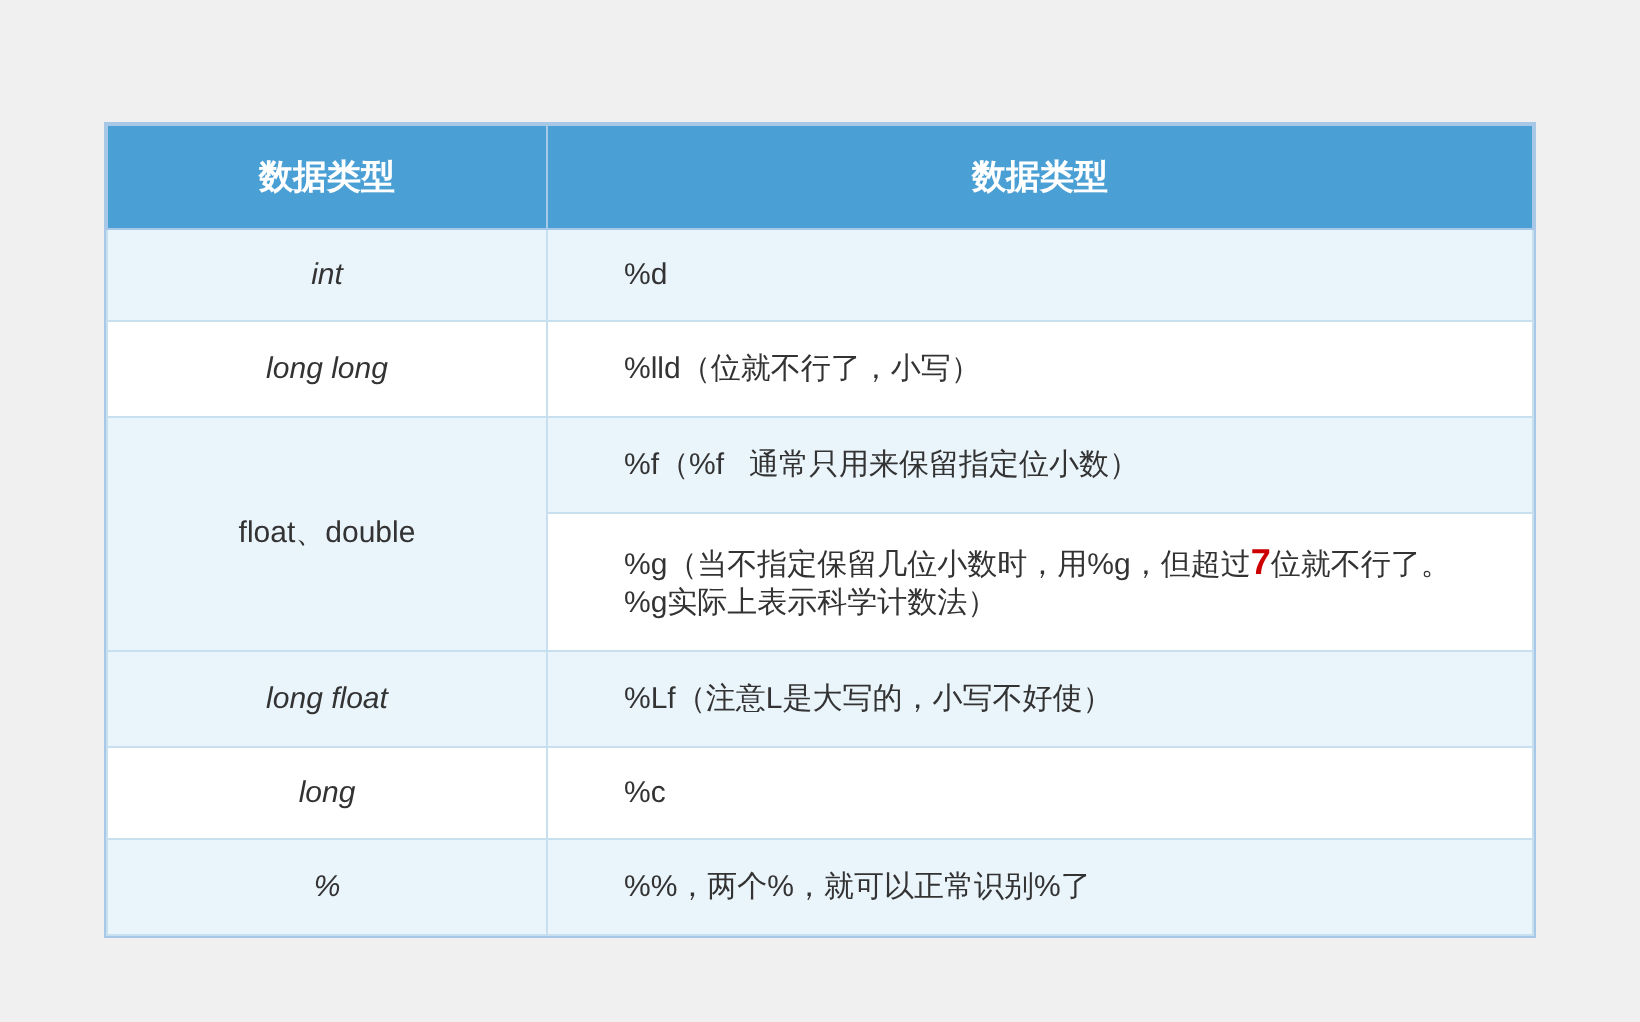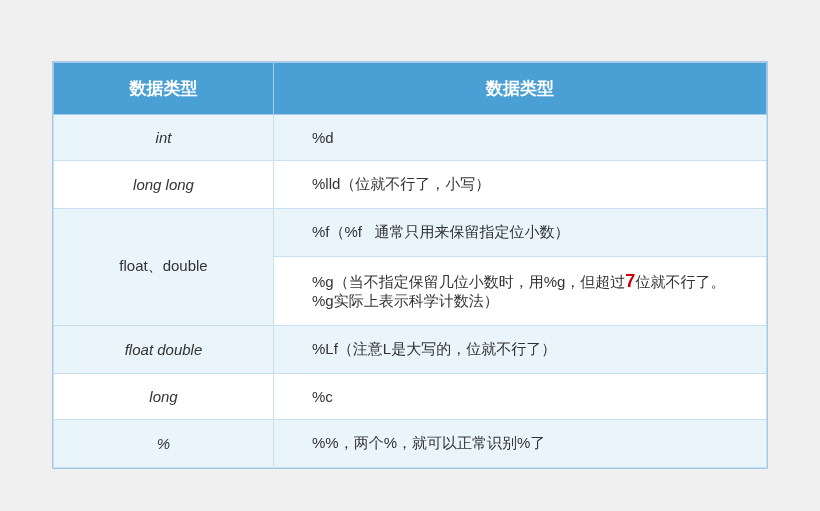--- a/index.html
+++ b/index.html
@@ -109,22 +109,22 @@
       <tr>
         <td class="rowspan-cell" rowspan="2">float、double</td>
         <td class="col-format">%f（%f &nbsp; 通常只用来保留指定位小数）</td>
       </tr>
 
       <tr>
         <td class="col-format">%g（当不指定保留几位小数时，用%g，但超过<span class="highlight-red">7</span>位就不行了。%g实际上表示科学计数法）</td>
       </tr>
 
       <tr>
-        <td class="col-type">float double</td>
-        <td class="col-format">%Lf（注意L是大写的，位就不行了）</td>
+        <td class="col-type">long float</td>
+        <td class="col-format">%Lf（注意L是大写的，小写不好使）</td>
       </tr>
 
       <tr>
         <td class="col-type">long</td>
         <td class="col-format">%c</td>
       </tr>
 
       <tr>
         <td class="col-type">%</td>
         <td class="col-format">%%，两个%，就可以正常识别%了</td>

